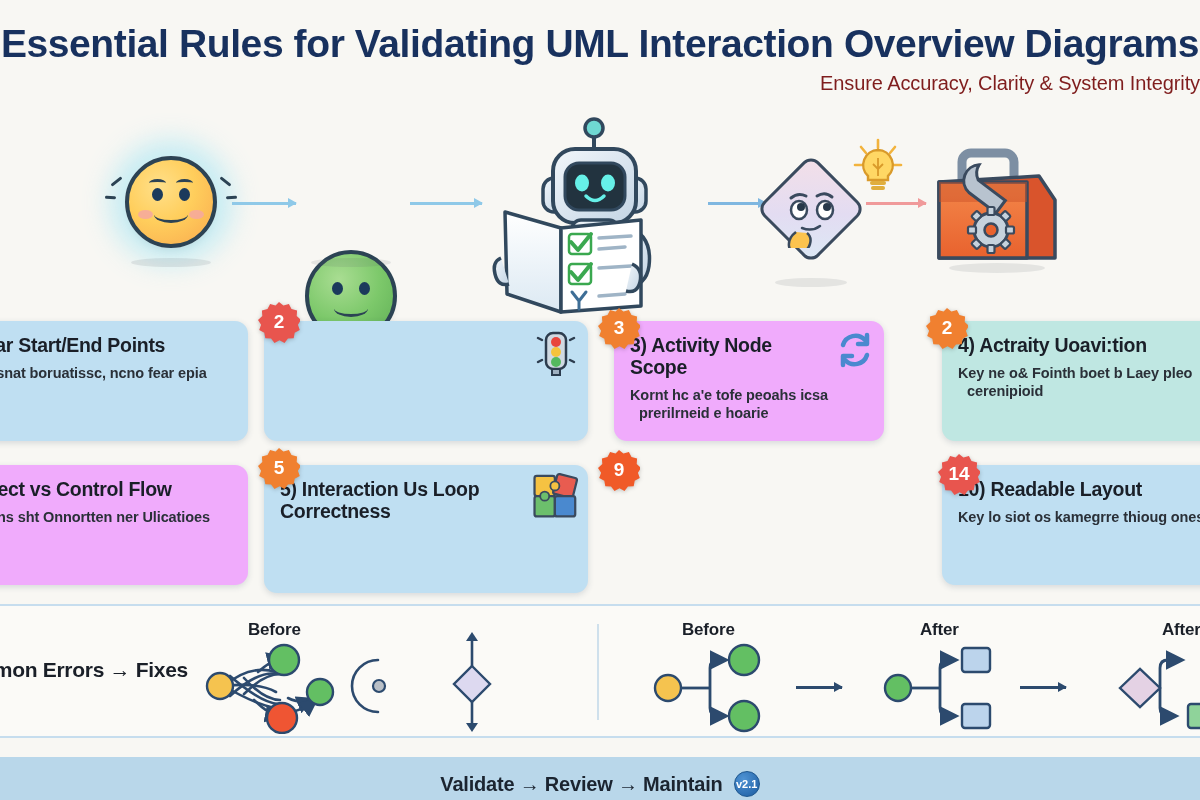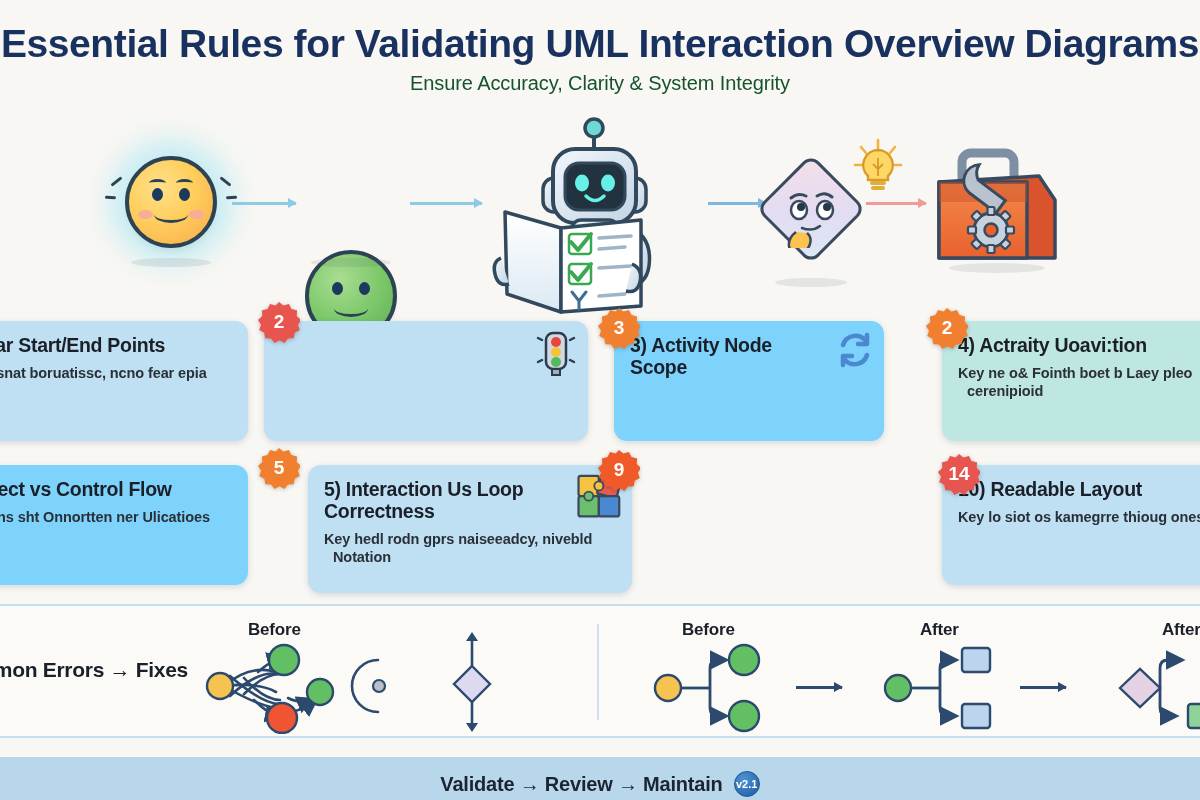--- a/index.html
+++ b/index.html
@@ -22,22 +22,22 @@
     position: absolute; top: 22px; left: 50%; transform: translateX(-50%);
     white-space: nowrap;
     font-size: 39px; font-weight: bold;
     letter-spacing: -0.4px;
     color: #18315e;
     font-family: "Liberation Sans", sans-serif;
     width: 1290px; text-align: center;
   }
   #subtitle {
     position: absolute; top: 72px; left: 0; width: 1200px;
-    text-align: center;
-    font-size: 20px; color: #14532d;
+    text-align: right;
+    font-size: 20px; color: #7f1d1d;
     letter-spacing: -0.1px;
   }
 
   
   #hero { position: absolute; top: 108px; left: 0; width: 1200px; height: 205px; }
   .hero-item { position: absolute; }
 
   .face {
     width: 92px; height: 92px; border-radius: 50%;
     border: 4px solid #2c4354;
@@ -110,21 +110,21 @@
   
   #cards { position: absolute; top: 313px; left: 0; width: 1200px; height: 287px; }
   .card {
     position: absolute;
     border-radius: 13px;
     padding: 14px 16px 12px 16px;
     box-shadow: 0 2px 6px rgba(40,60,90,.16);
     overflow: hidden;
   }
   .card.blue  { background: #bfdff2; }
-  .card.green { background: #7dd3fc; }
+  .card.green { background: #f0abfc; }
   .card.teal  { background: #bfe7e2; }
   .card-title {
     font-size: 19.5px; font-weight: bold; color: #1a1f28;
     letter-spacing: -0.3px; line-height: 1.12;
     padding-right: 40px;
   }
   .card-body {
     margin-top: 7px;
     font-size: 14.5px; font-weight: bold; color: #2a3038;
     line-height: 1.28; letter-spacing: -0.1px;
@@ -337,20 +337,21 @@
     </div>
     <div class="badge" style="left:258px; top:-12px;">
       <svg viewBox="0 0 42 42">
         <path d="M21 1 l4.4 3.6 5.5 -1.6 2.6 5.1 5.6 1.3 -0.4 5.7 4.3 3.8 -3.1 4.8 1.9 5.4 -5.1 2.6 -1 5.6 -5.7 0.2 -3.5 4.5 -5 -2.8 -5 2.8 -3.5 -4.5 -5.7 -0.2 -1 -5.6 -5.1 -2.6 1.9 -5.4 -3.1 -4.8 4.3 -3.8 -0.4 -5.7 5.6 -1.3 2.6 -5.1 5.5 1.6 Z" fill="#e8554e"></path>
       </svg>
       <span>2</span>
     </div>
 
     <div class="card green" style="left:614px; top:8px; width:270px; height:120px;">
       <div class="card-title">3) Activity Node Scope</div>
+      <div class="card-body">Kornt hc a'e tofe peoahs icsa prerilrneid e hoarie</div>
       <svg class="card-icon" viewBox="0 0 46 46" style="right:6px; top:6px;">
         <path d="M11 18 a13 13 0 0 1 22 -5" fill="none" stroke="#4a89cf" stroke-width="4.5" stroke-linecap="round"></path>
         <path d="M35 8 l0 9 l-9 0" fill="none" stroke="#4a89cf" stroke-width="4.5" stroke-linecap="round" stroke-linejoin="round"></path>
         <path d="M35 28 a13 13 0 0 1 -22 5" fill="none" stroke="#4a89cf" stroke-width="4.5" stroke-linecap="round"></path>
         <path d="M11 38 l0 -9 l9 0" fill="none" stroke="#4a89cf" stroke-width="4.5" stroke-linecap="round" stroke-linejoin="round"></path>
       </svg>
     </div>
     <div class="badge" style="left:598px; top:-6px;">
       <svg viewBox="0 0 42 42">
         <path d="M21 1 l4.4 3.6 5.5 -1.6 2.6 5.1 5.6 1.3 -0.4 5.7 4.3 3.8 -3.1 4.8 1.9 5.4 -5.1 2.6 -1 5.6 -5.7 0.2 -3.5 4.5 -5 -2.8 -5 2.8 -3.5 -4.5 -5.7 -0.2 -1 -5.6 -5.1 -2.6 1.9 -5.4 -3.1 -4.8 4.3 -3.8 -0.4 -5.7 5.6 -1.3 2.6 -5.1 5.5 1.6 Z" fill="#f08030"></path>
@@ -367,23 +368,22 @@
         <path d="M21 1 l4.4 3.6 5.5 -1.6 2.6 5.1 5.6 1.3 -0.4 5.7 4.3 3.8 -3.1 4.8 1.9 5.4 -5.1 2.6 -1 5.6 -5.7 0.2 -3.5 4.5 -5 -2.8 -5 2.8 -3.5 -4.5 -5.7 -0.2 -1 -5.6 -5.1 -2.6 1.9 -5.4 -3.1 -4.8 4.3 -3.8 -0.4 -5.7 5.6 -1.3 2.6 -5.1 5.5 1.6 Z" fill="#f08030"></path>
       </svg>
       <span>2</span>
     </div>
 
     <div class="card green" style="left:-72px; top:152px; width:320px; height:120px;">
       <div class="card-title">4) Object vs Control Flow</div>
       <div class="card-body">yollrt &amp; hs sht Onnortten ner Ulicatioes</div>
     </div>
 
-    <div class="card blue" style="left:264px; top:152px; width:324px; height:128px;margin-left:44px;">
+    <div class="card blue" style="left:264px; top:152px; width:324px; height:128px;">
       <div class="card-title">5) Interaction Us Loop Correctness</div>
-      <div class="card-body">Key hedl rodn gprs naiseeadcy, nivebld Notation</div>
       <svg class="card-icon" viewBox="0 0 46 46" style="right:6px; top:4px; width:52px; height:52px;">
         <rect x="4" y="6" width="18" height="18" rx="2" fill="#f5c242" stroke="#3a4a5e" stroke-width="2"></rect>
         <rect x="22" y="6" width="18" height="18" rx="2" fill="#e85c50" stroke="#3a4a5e" stroke-width="2" transform="rotate(14 31 15)"></rect>
         <rect x="4" y="24" width="18" height="18" rx="2" fill="#6cbf6c" stroke="#3a4a5e" stroke-width="2"></rect>
         <rect x="22" y="24" width="18" height="18" rx="2" fill="#4a89cf" stroke="#3a4a5e" stroke-width="2"></rect>
         <circle cx="22" cy="15" r="4" fill="#f5c242" stroke="#3a4a5e" stroke-width="1.6"></circle>
         <circle cx="13" cy="24" r="4" fill="#6cbf6c" stroke="#3a4a5e" stroke-width="1.6"></circle>
       </svg>
     </div>
     <div class="badge" style="left:258px; top:134px;">

